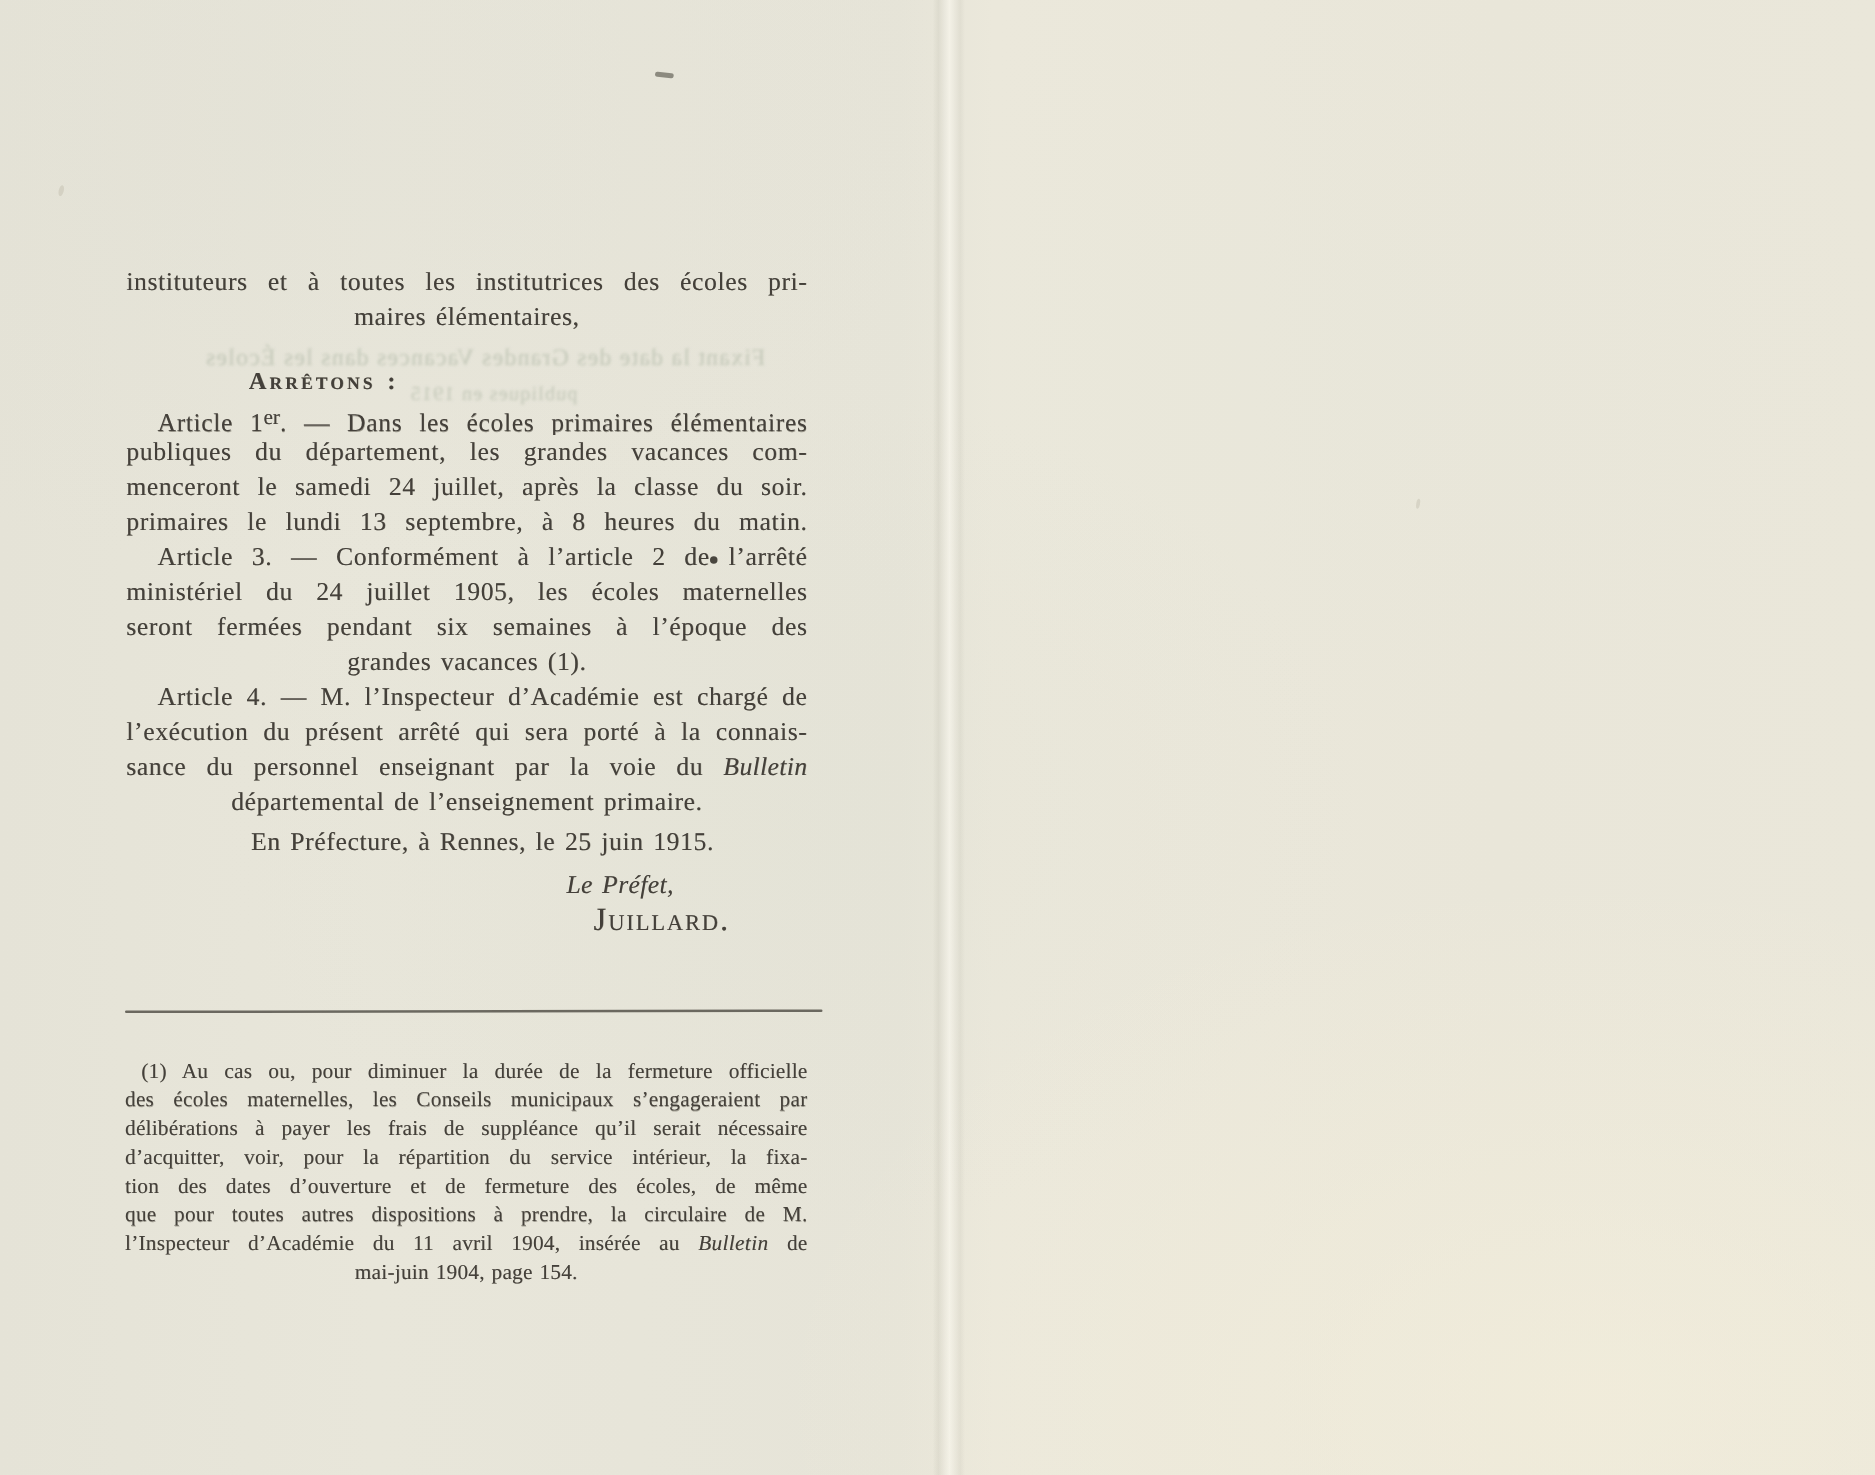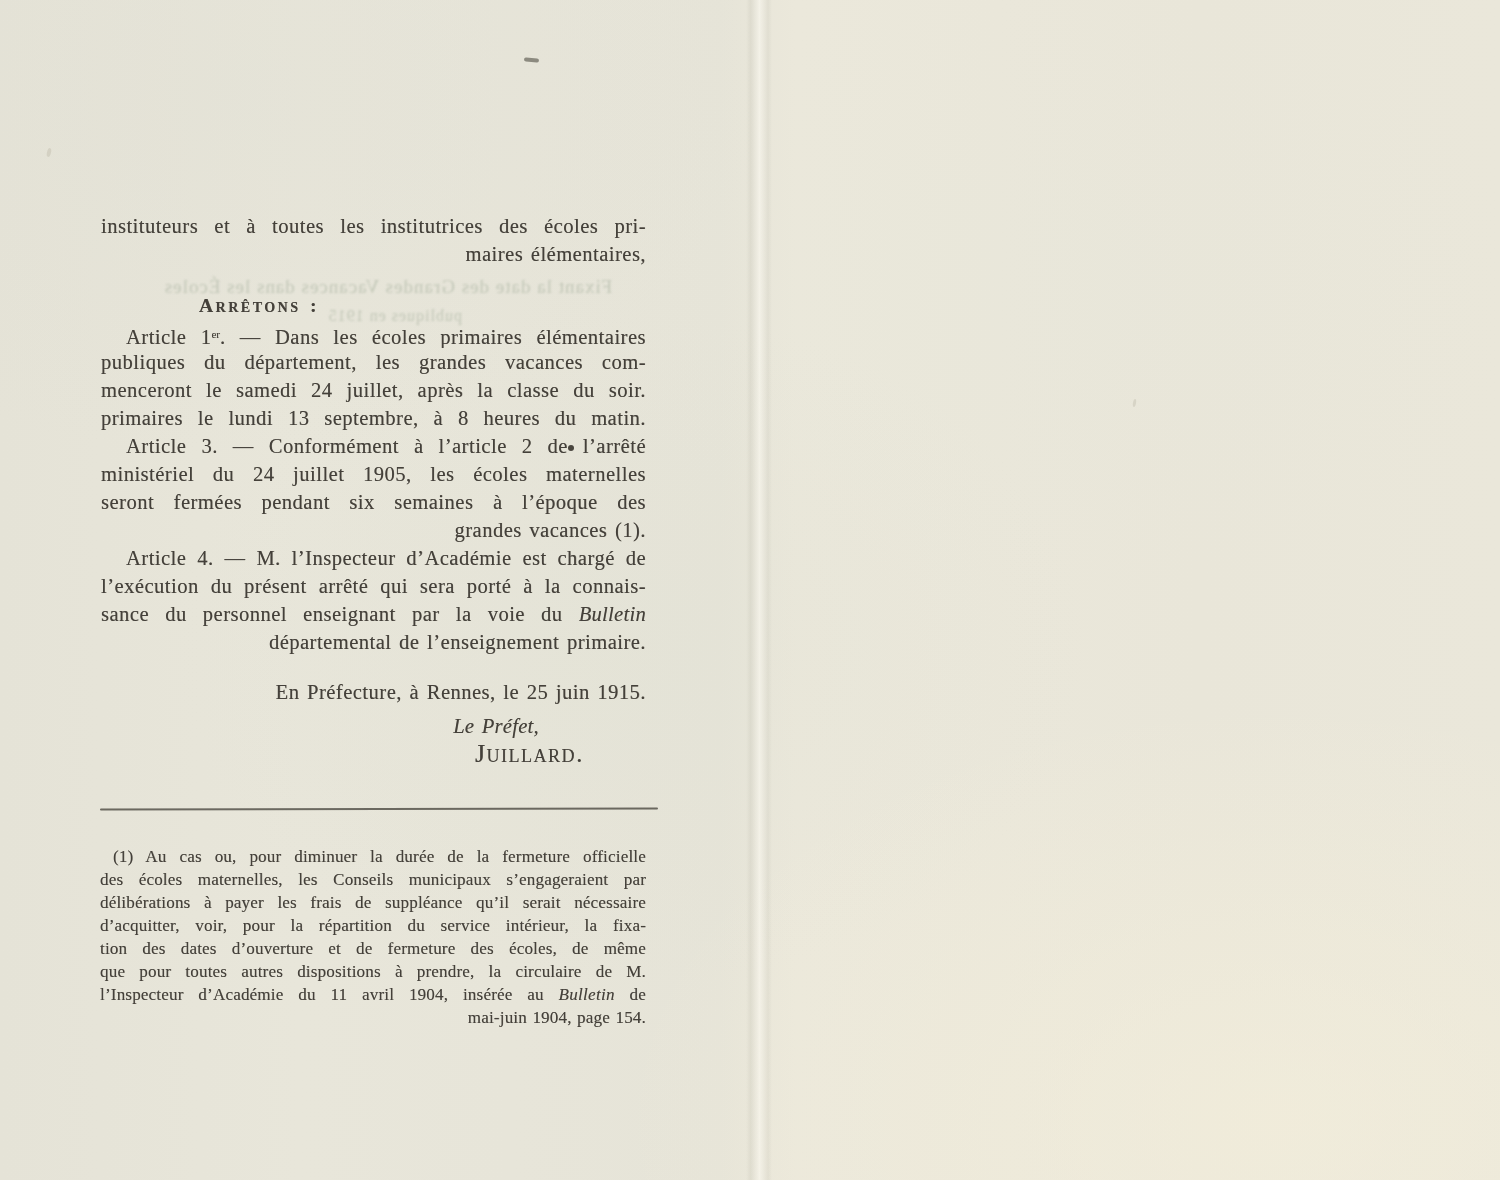--- a/index.html
+++ b/index.html
@@ -42,32 +42,32 @@
   .ghost1 { left: 145px; top: 276px; width: 486px; font-size: 19px; }
   .ghost2 { left: 328px; top: 307px; width: 134px; font-size: 16px; }
 
   .textblock {
     position: absolute; left: 101px; top: 212px; width: 545px;
     letter-spacing: 0.5px; word-spacing: 2px;
     text-shadow: 0.3px 0.3px 0.35px rgba(60,55,45,0.45);
   }
   .textblock .line { font-size: 20.5px; line-height: 28px; height: 28px; overflow: hidden; }
   .line.just  { text-align: justify; text-align-last: justify; }
-  .line.left  { text-align: right; }
+  .line.left  { text-align: center; }
   .line.indent { text-indent: 25px; }
   .line.head {
     padding-left: 98px; height: 28px;
     font-variant: small-caps; letter-spacing: 2.5px; font-size: 19.5px; font-weight: bold;
   }
   .line.sig-role { text-align: right; padding-right: 107px; font-size: 20.5px; }
   .line.sig-name {
     text-align: right; padding-right: 62px;
     font-variant: small-caps; letter-spacing: 1.5px; font-size: 26px;
   }
-  .line sup { font-size: 11px; vertical-align: 6px; letter-spacing: 0; }
+  .line sup { font-size: 17px; vertical-align: 6px; letter-spacing: 0; }
   .line i { letter-spacing: 0.3px; }
 
   .rule {
     position: absolute; left: 100px; top: 808px; width: 558px; height: 2px;
     background: #55524a; opacity: 0.85; transform: rotate(-0.1deg); border-radius: 1px;
   }
 
   .footnote {
     position: absolute; left: 100px; top: 845px; width: 546px;
     letter-spacing: 0.2px; word-spacing: 1px;
@@ -101,21 +101,21 @@
       <div class="line just">menceront le samedi 24 juillet, après la classe du soir.</div>
       <div class="line just">primaires le lundi 13 septembre, à 8 heures du matin.</div>
       <div class="line just indent">Article 3. — Conformément à l’article 2 de l’arrêté</div>
       <div class="line just">ministériel du 24 juillet 1905, les écoles maternelles</div>
       <div class="line just">seront fermées pendant six semaines à l’époque des</div>
       <div class="line left">grandes vacances (1).</div>
       <div class="line just indent">Article 4. — M. l’Inspecteur d’Académie est chargé de</div>
       <div class="line just">l’exécution du présent arrêté qui sera porté à la connais-</div>
       <div class="line just">sance du personnel enseignant par la voie du <i>Bulletin</i></div>
       <div class="line left">départemental de l’enseignement primaire.</div>
-      <div class="line left indent" style="margin-top: 22px;">En Préfecture, à Rennes, le 25 juin 1915.</div>
+      <div class="line left indent" style="margin-top: 4px;">En Préfecture, à Rennes, le 25 juin 1915.</div>
       <div class="line sig-role" style="margin-top: 6px;"><i>Le Préfet,</i></div>
       <div class="line sig-name">Juillard.</div>
     </div>
 
   <div class="rule"></div>
 
   <div class="footnote" id="footnote-lines">
       <div class="line just indent">(1) Au cas ou, pour diminuer la durée de la fermeture officielle</div>
       <div class="line just">des écoles maternelles, les Conseils municipaux s’engageraient par</div>
       <div class="line just">délibérations à payer les frais de suppléance qu’il serait nécessaire</div>

